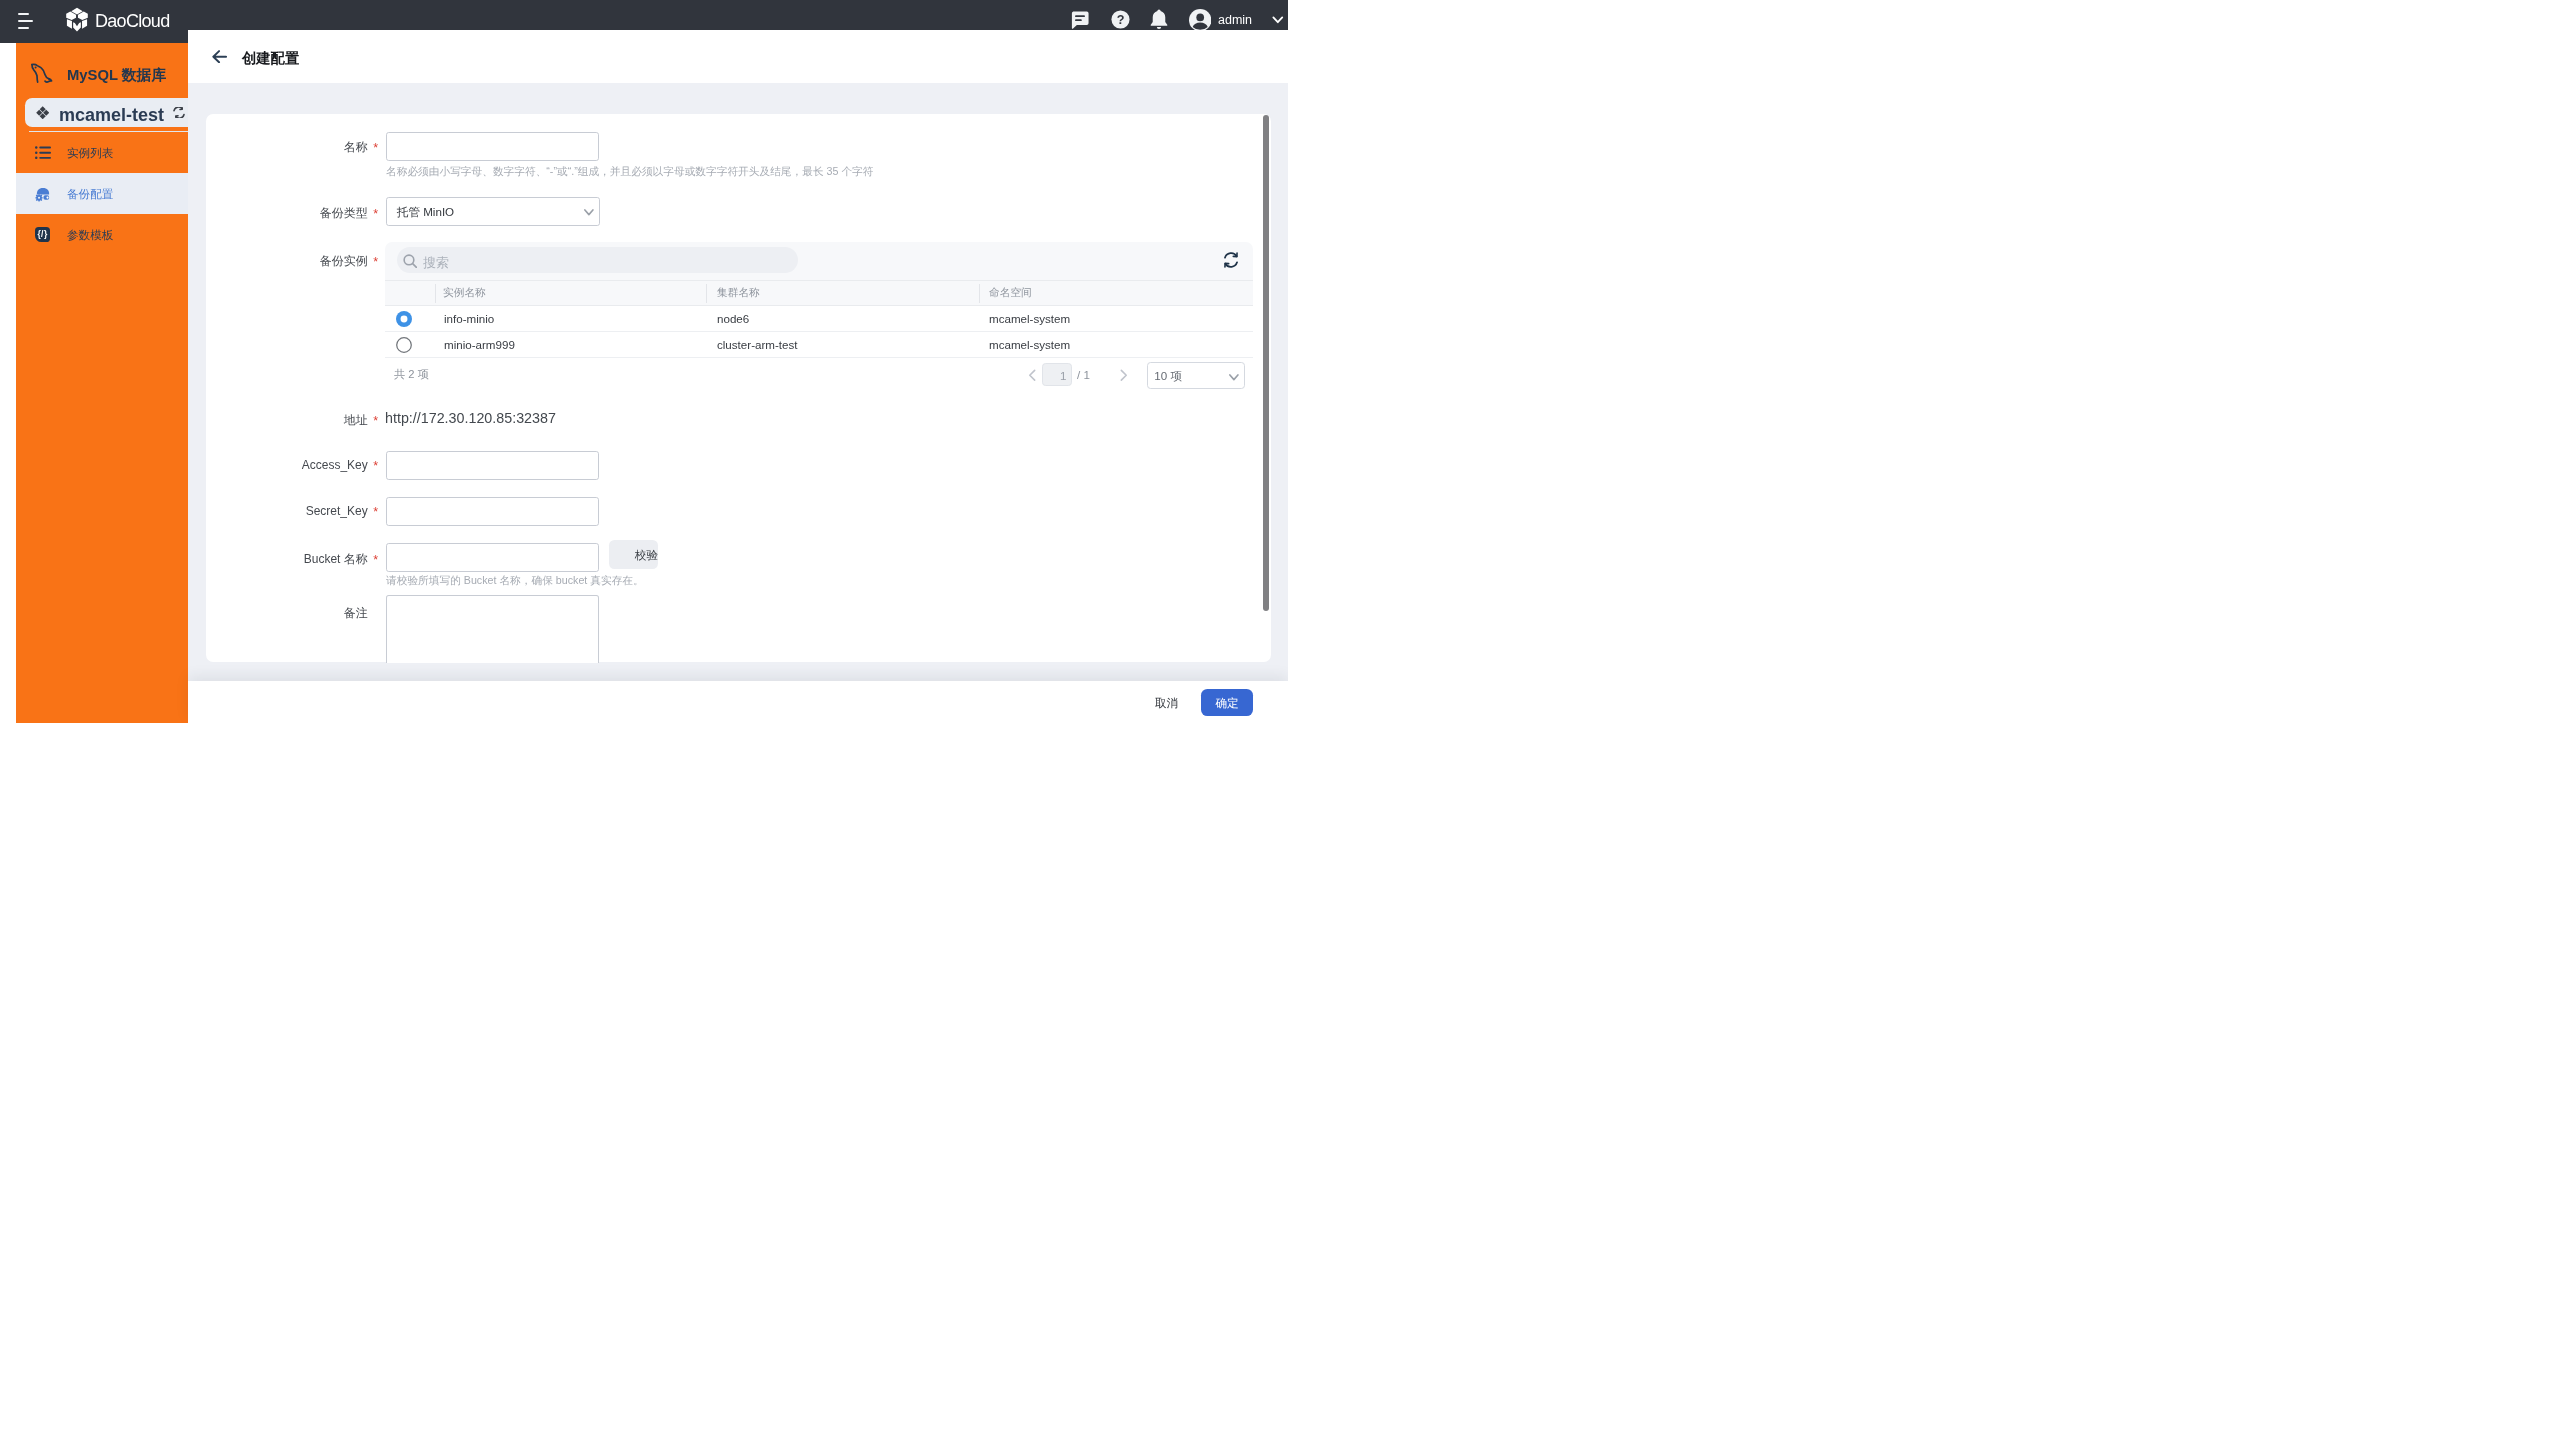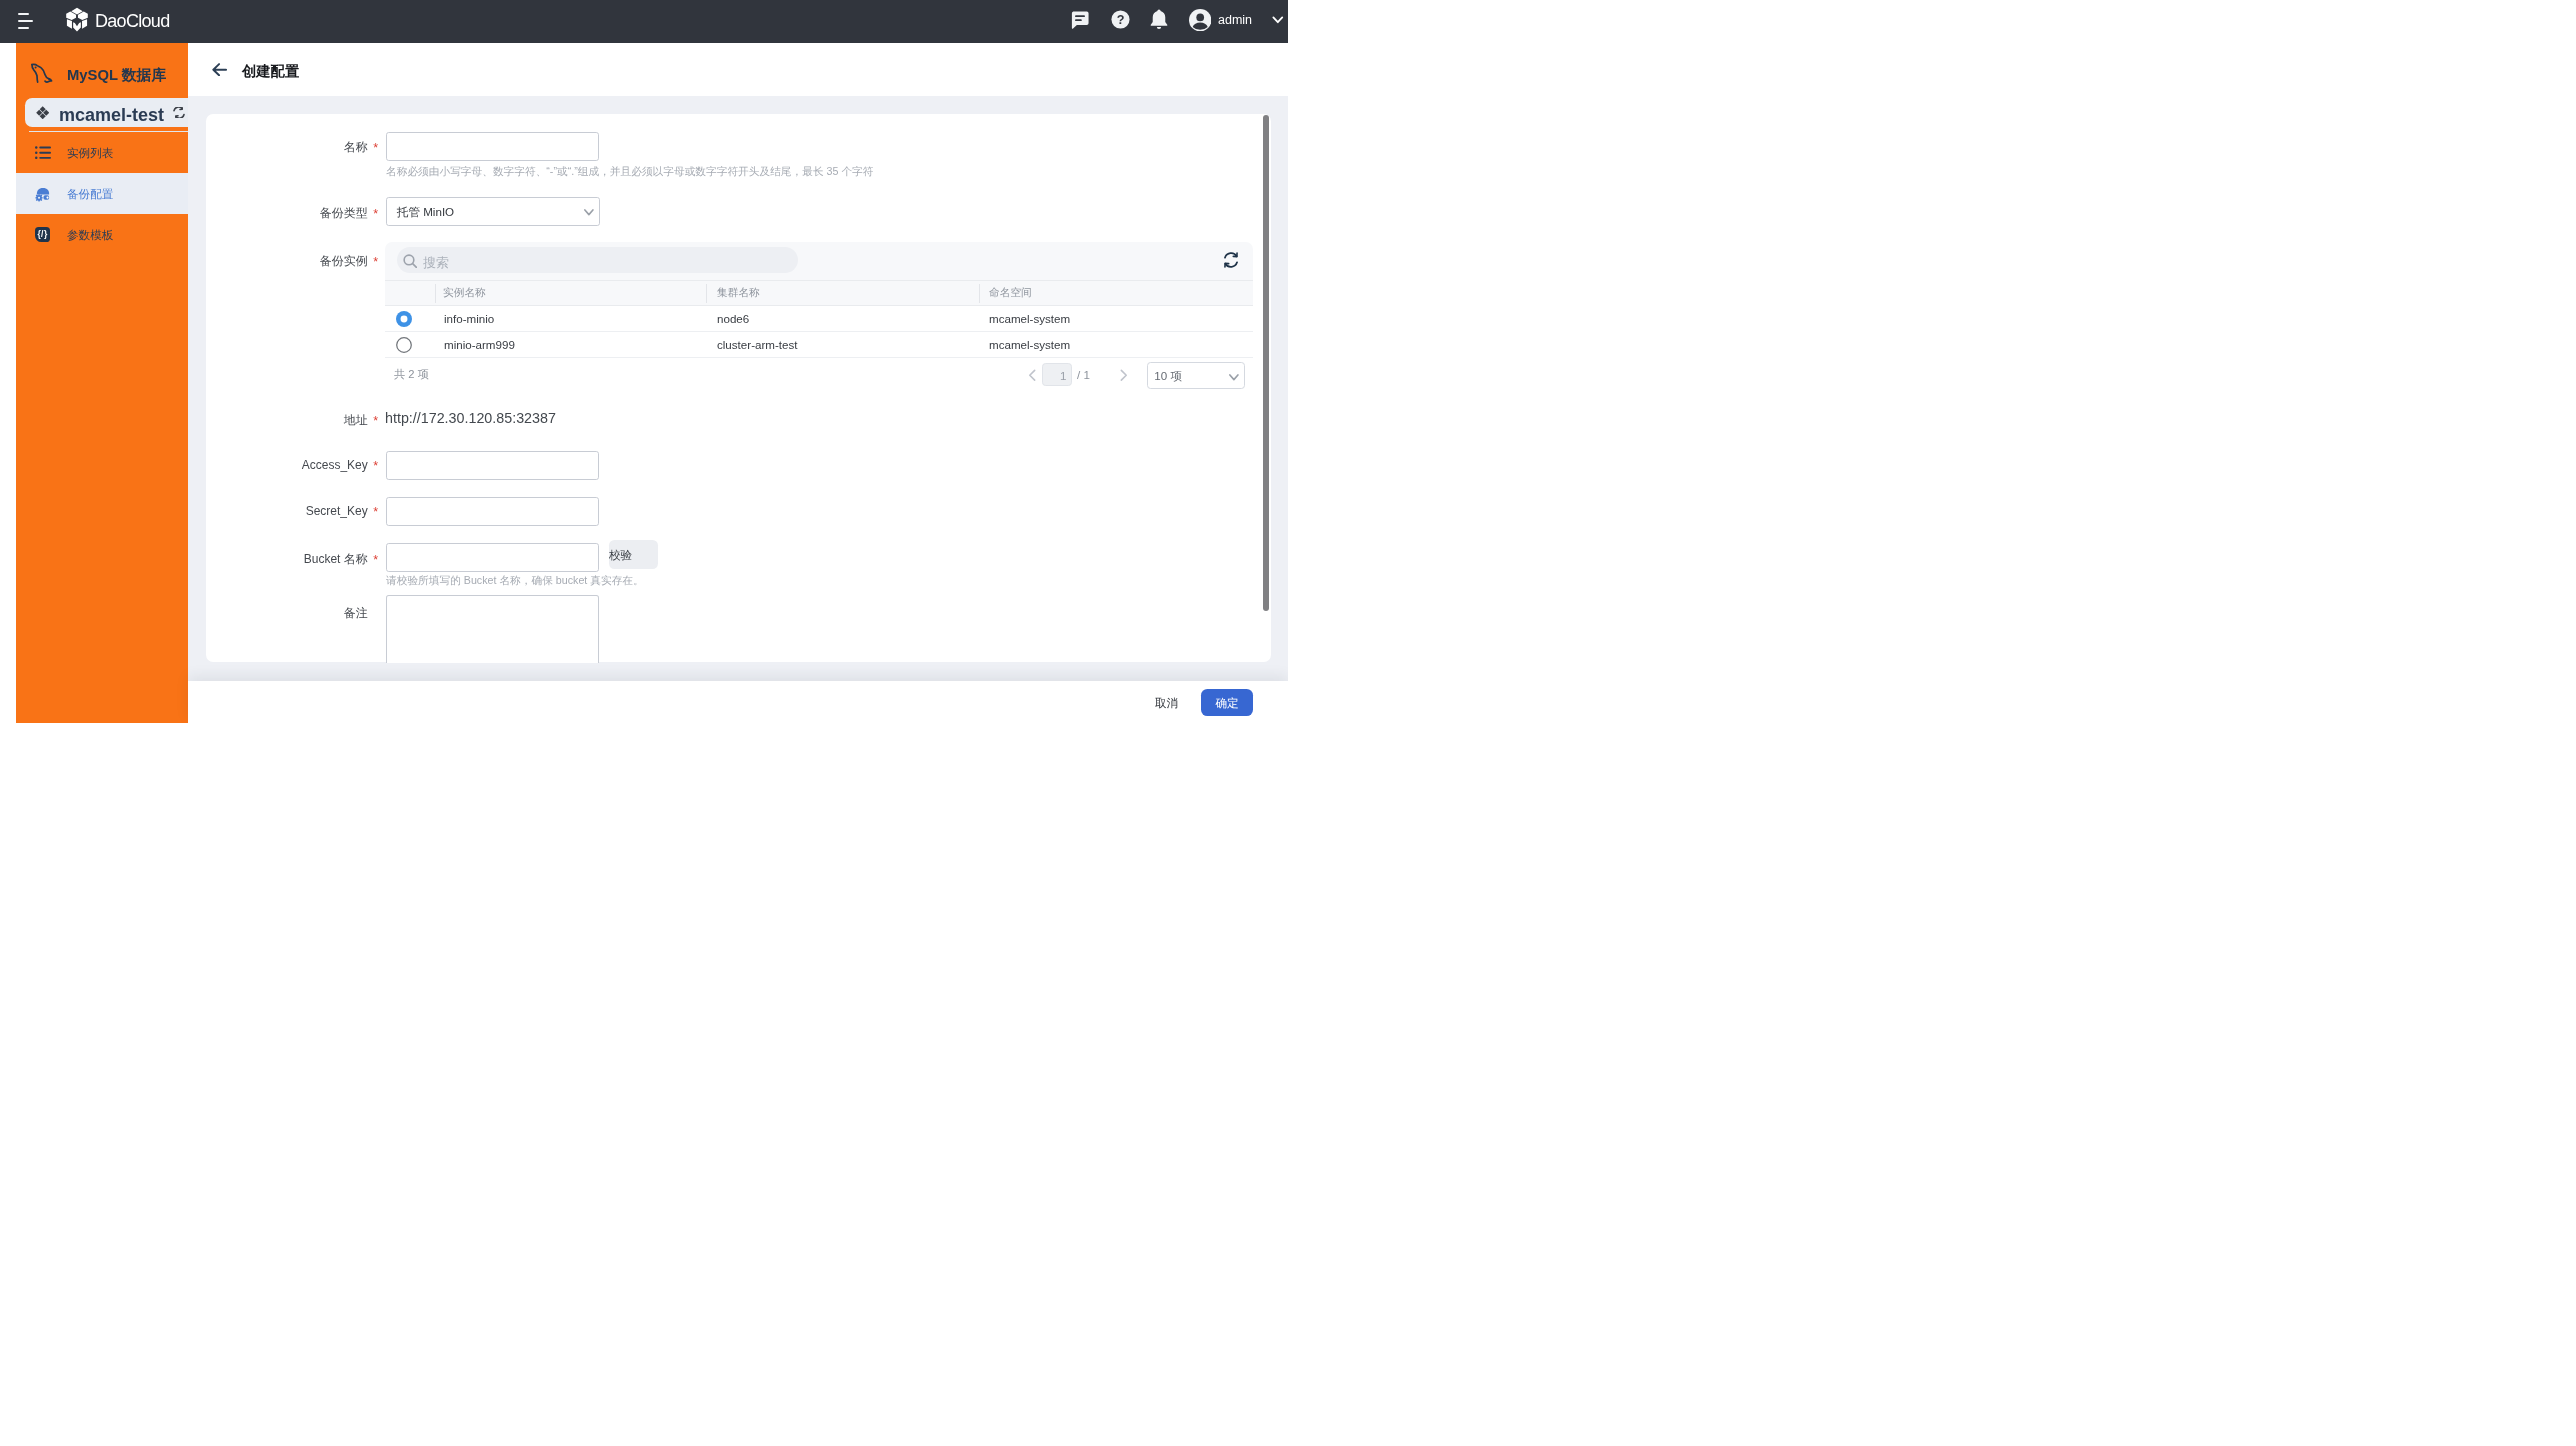--- a/index.html
+++ b/index.html
@@ -18,21 +18,21 @@
   .side-title { position:absolute; left:51px; top:23px; font-size:14.8px; font-weight:700; color:#24374e; }
   .pill { position:absolute; left:9px; top:55px; width:173px; height:29px; background:#e9edf3; border-radius:7.2px; }
   .pill-txt { position:absolute; left:43px; top:62px; font-size:18px; font-weight:700; color:#2b3c54; }
   .side-sep { position:absolute; left:13.4px; top:88px; width:168px; height:0.9px; background:#e2e6ec; }
   .menu-item { position:absolute; left:0; width:188px; height:41px; font-size:11.6px; font-weight:500; color:#2b3c54; line-height:41px; }
   .menu-item .mi-txt { position:absolute; left:51px; }
   .menu-item.sel { background:#e9edf4; color:#4a7dd3; font-weight:500; }
 
   
   .main-bg { position:absolute; left:188px; top:43px; width:1100px; height:680px; background:#eef0f5; }
-  .page-head { position:absolute; left:188px; top:43px; width:1100px; height:53px; background:#fff; }
+  .page-head { position:absolute; left:188px; top:30px; width:1100px; height:53px; background:#fff; }
   .page-title { position:absolute; left:54px; top:19px; font-size:14.3px; font-weight:700; color:#17191d; }
 
   
   .card { position:absolute; left:206px; top:114px; width:1065px; height:548px; background:#fff; border-radius:7.2px; overflow:hidden; }
 
   
   .lbl { position:absolute; font-size:12px; color:#45494f; text-align:right; width:143px; left:235px; }
   .lbl b { color:#dc4035; font-weight:400; margin-left:5.4px; position:relative; top:0.9px; font-size:12.5px; }
   .ipt { position:absolute; left:386px; width:213px; height:29px; border:0.9px solid #c8ccd4; border-radius:2.7px; background:#fff; }
   .hint { position:absolute; left:386px; font-size:10.7px; color:#a6abb3; }
@@ -263,21 +263,21 @@
 <div class="abs" style="left:385px; top:410px; font-size:14.3px; color:#43484e;">http://172.30.120.85:32387</div>
 
 <div class="lbl" style="top:458px;">Access_Key<b>*</b></div>
 <div class="ipt" style="top:451px;"></div>
 
 <div class="lbl" style="top:504px;">Secret_Key<b>*</b></div>
 <div class="ipt" style="top:497px;"></div>
 
 <div class="lbl" style="top:551px;">Bucket 名称<b>*</b></div>
 <div class="ipt" style="top:543px;"></div>
-<div class="abs" style="left:609px; top:540px; width:49px; height:29px; background:#eceef2; border-radius:5.4px; font-size:11.6px; color:#393e44; text-align:left; line-height:29px;">校验</div>
+<div class="abs" style="left:609px; top:540px; width:49px; height:29px; background:#eceef2; border-radius:5.4px; font-size:11.6px; color:#393e44; text-align:right; line-height:29px;">校验</div>
 <div class="hint" style="top:574px;">请校验所填写的 Bucket 名称，确保 bucket 真实存在。</div>
 
 <div class="lbl" style="top:605px;">备注<b style="visibility:hidden">*</b></div>
 <div class="abs" style="left:386px; top:595px; width:213px; height:68px; border:0.9px solid #c8ccd4; border-radius:2.7px 2.7px 0 0; border-bottom:none; background:#fff;"></div>
 
 <div class="footer"></div>
 <div class="cancel">取消</div>
 <div class="btn-blue">确定</div>
 
 <div class="scroll-thumb"></div>

